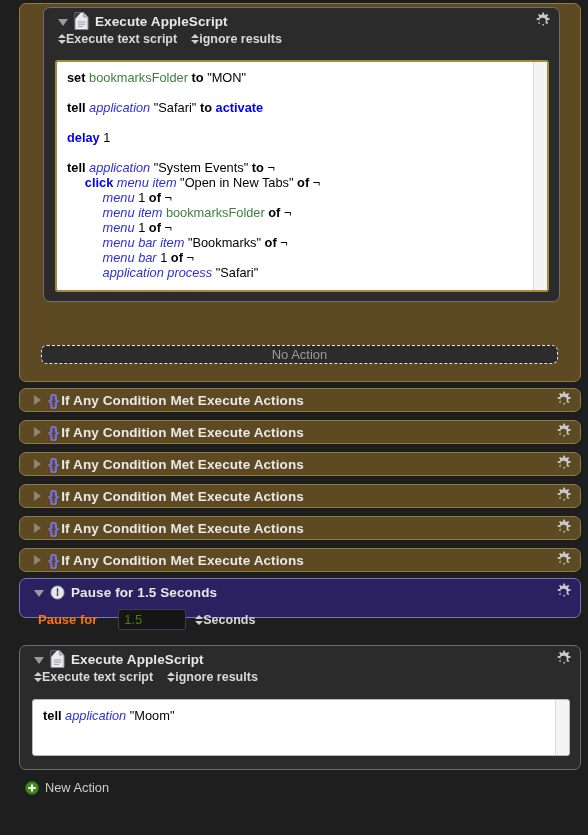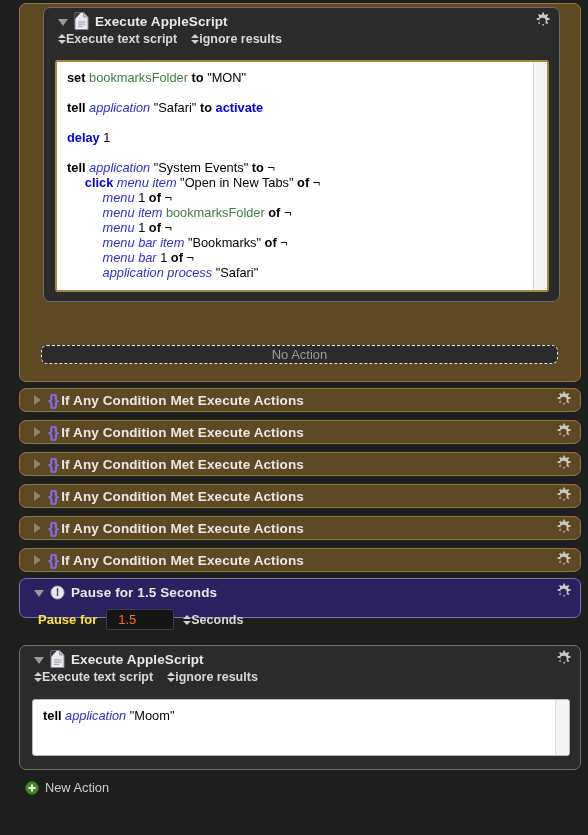--- a/index.html
+++ b/index.html
@@ -145,29 +145,29 @@
     border-radius:6px;
     display:flex;align-items:center;justify-content:center;
     box-sizing:border-box;
   }
   .noaction span{color:#9a9a9a;font-size:13px;}
 
   
   .pause-row{
     position:absolute;display:flex;align-items:center;gap:9px;
   }
-  .pause-row .lbl{color:#fde047;font-size:13px;font-weight:600;}
+  .pause-row .lbl{color:#f97316;font-size:13px;font-weight:600;}
   .numfield{
     width:68px;height:21px;
     background:#151515;
     border:1px solid #3d3d56;
     border-radius:2px;
-    color:#f97316;font-size:13px;
+    color:#4d7c0f;font-size:13px;
     display:flex;align-items:center;
-    padding-left:11px;box-sizing:border-box;
+    padding-left:5px;box-sizing:border-box;margin-left:12px;
   }
 
   
   .newaction{
     position:absolute;display:flex;align-items:center;gap:6px;
   }
   .plus-circ{width:14px;height:14px;flex:0 0 auto;}
   .newaction span{color:#cdcdcd;font-size:12.8px;}
 </style>
 </head>

